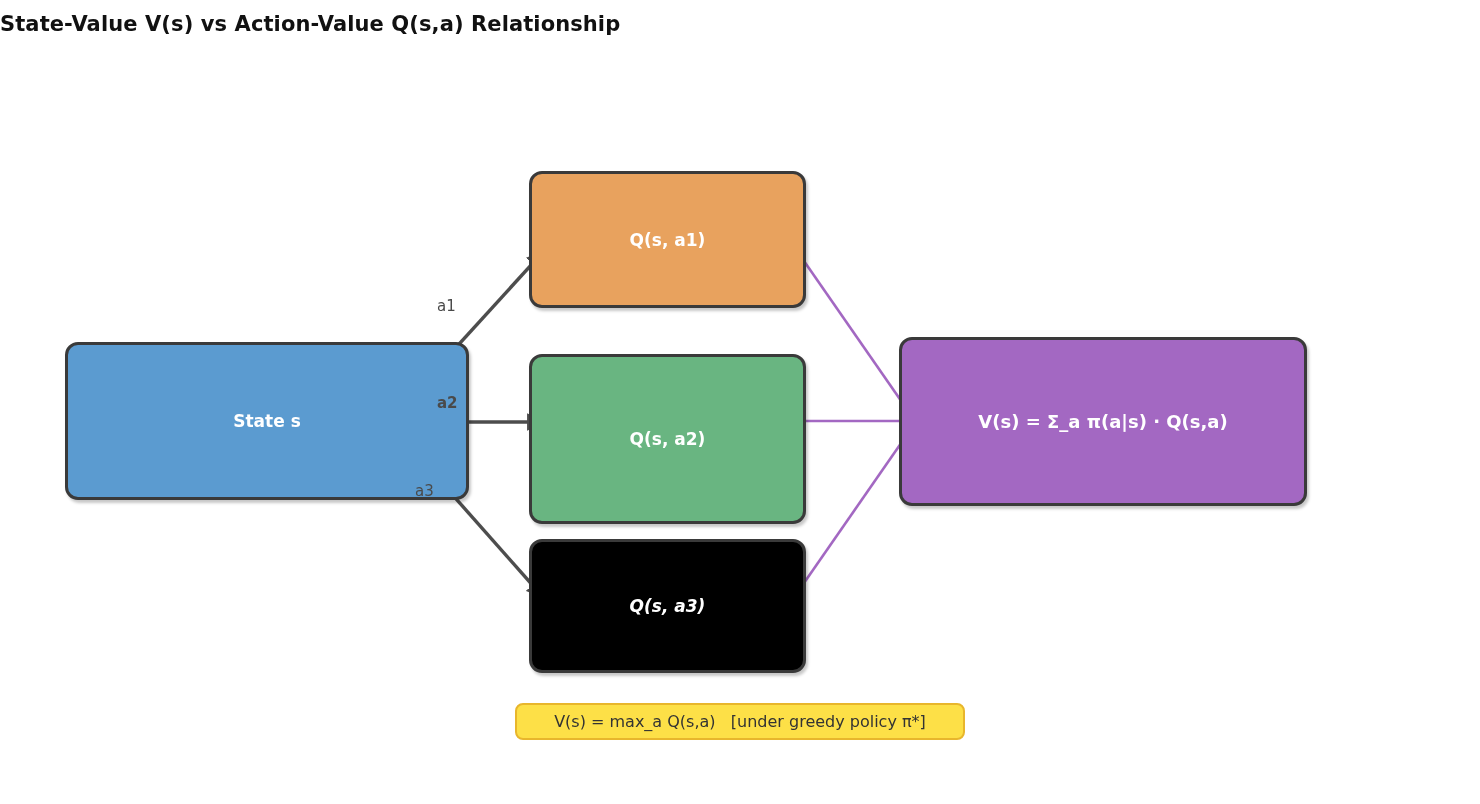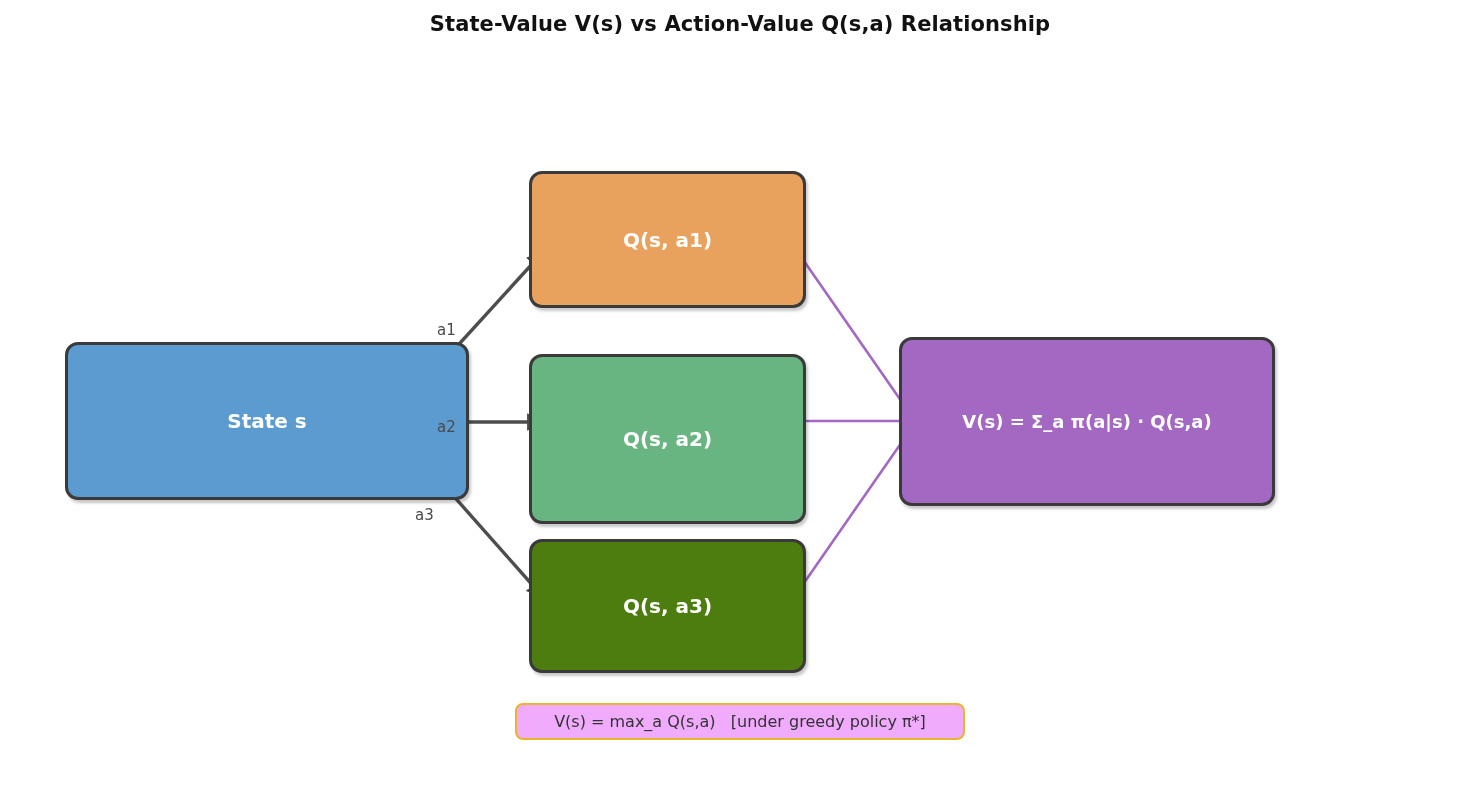--- a/index.html
+++ b/index.html
@@ -18,87 +18,87 @@
     position: absolute;
     left: 0; top: 0;
     width: 1480px;
     height: 804px;
   }
   .title {
     position: absolute;
     left: 0;
     top: 12px;
     width: 1480px;
-    text-align: center;
+    text-align: left;
     font-size: 21px;
     font-weight: bold;
     color: #111111;
     letter-spacing: 0.1px;
   }
   .node {
     position: absolute;
     box-sizing: border-box;
     border: 3px solid #3a3a3a;
     border-radius: 13px;
     display: flex;
     align-items: center;
     justify-content: center;
     color: #ffffff;
     font-weight: bold;
-    font-size: 20px;
+    font-size: 17px;
     text-align: center;
     box-shadow: 2px 3px 3px rgba(0,0,0,0.22);
     z-index: 3;
     user-select: none;
   }
   #node-state {
     left: 65px;  top: 342px;  width: 404px; height: 158px;
     background: #5B9BD0;
   }
   #node-q1 {
     left: 529px; top: 171px;  width: 277px; height: 137px;
     background: #E8A25E;
   }
   #node-q2 {
     left: 529px; top: 354px;  width: 277px; height: 170px;
     background: #69B581;
   }
   #node-q3 {
     left: 529px; top: 539px;  width: 277px; height: 134px;
-    background: #4d7c0f;
+    background: #000000;
+    font-style: italic;
   }
   #node-v {
-    left: 899px; top: 337px;  width: 376px; height: 169px;
+    left: 899px; top: 337px;  width: 408px; height: 169px;
     background: #A368C2;
     font-size: 18px;
   }
   .edge-label {
     position: absolute;
     font-size: 15px;
     color: #4a4a4a;
     font-weight: normal;
     z-index: 4;
     user-select: none;
     white-space: nowrap;
-    margin-top: 24px;
   }
   #label-a1 { left: 437px; top: 297px; }
-  #label-a2 { left: 437px; top: 394px; }
+  #label-a2 { left: 437px; top: 394px; font-weight: bold; }
   #label-a3 { left: 415px; top: 482px; }
 
   .annotation {
     position: absolute;
     left: 515px;
     top: 703px;
     width: 450px;
     height: 37px;
     box-sizing: border-box;
     border: 2.5px solid #E8B62C;
     border-radius: 8px;
-    background: #f0abfc;
+    background: #fde047;
     display: flex;
     align-items: center;
     justify-content: center;
     font-size: 16px;
     color: #333333;
     z-index: 4;
     white-space: pre;
     user-select: none;
   }
 </style>

